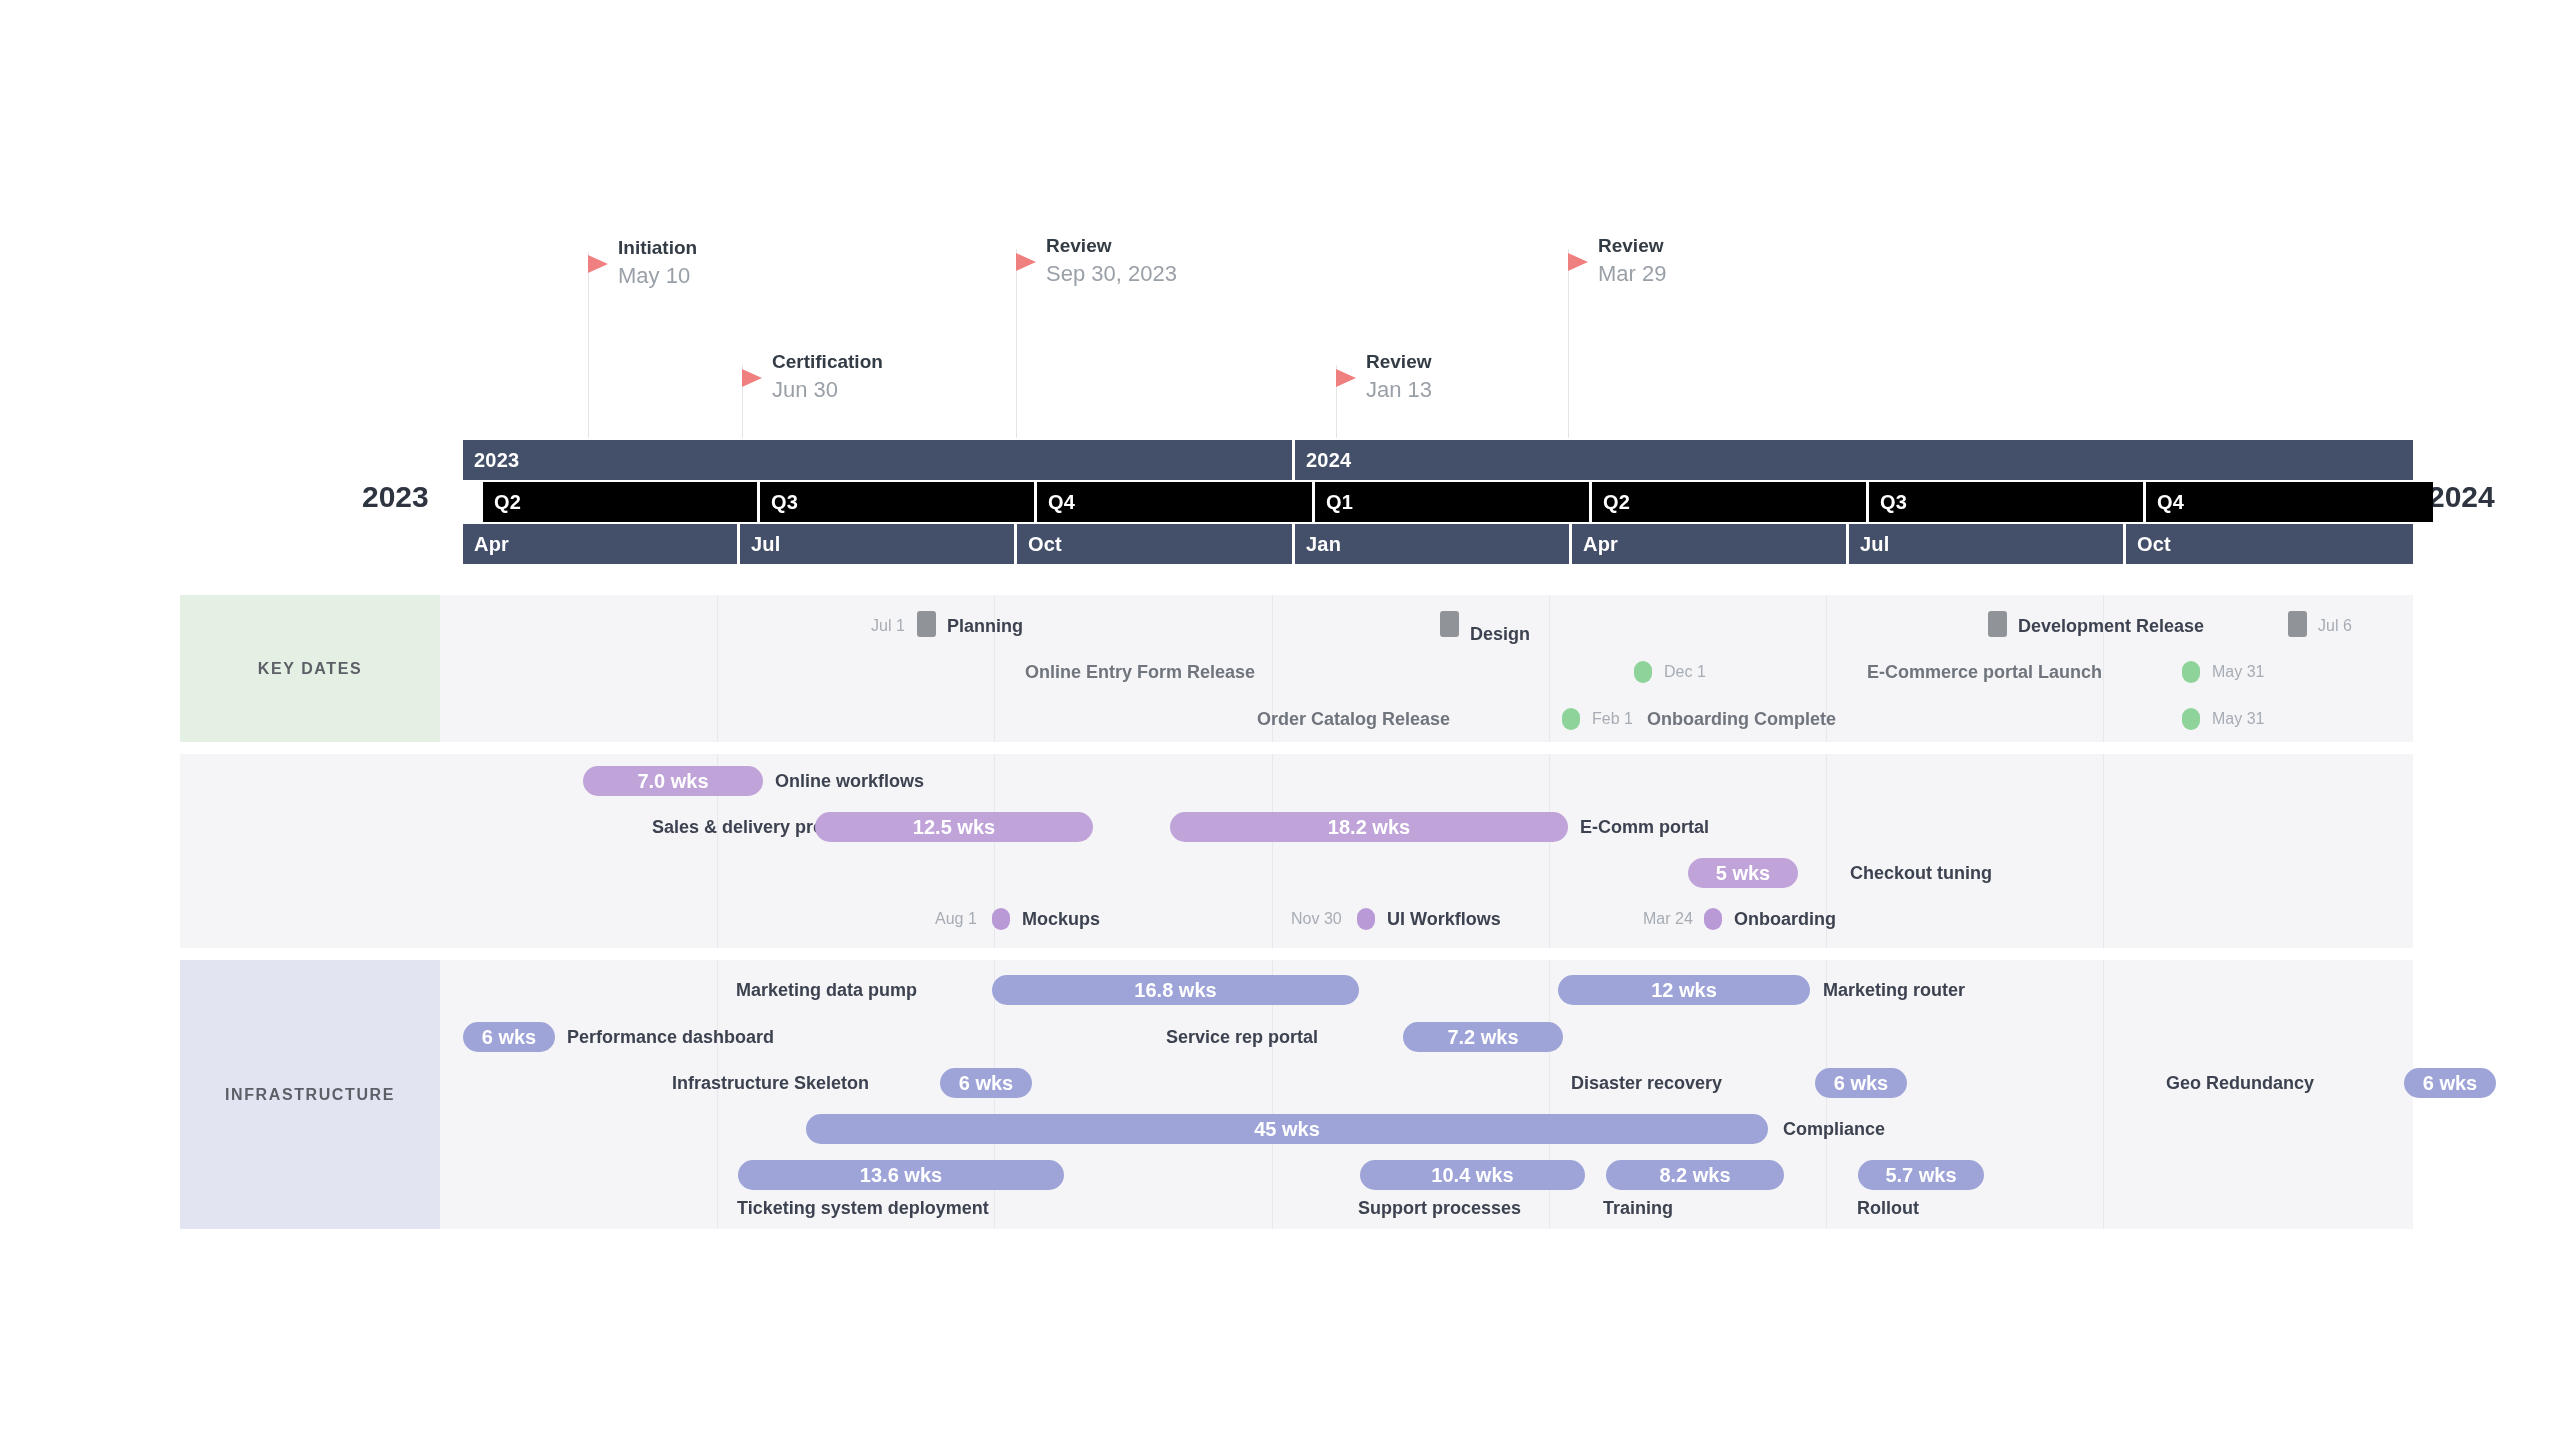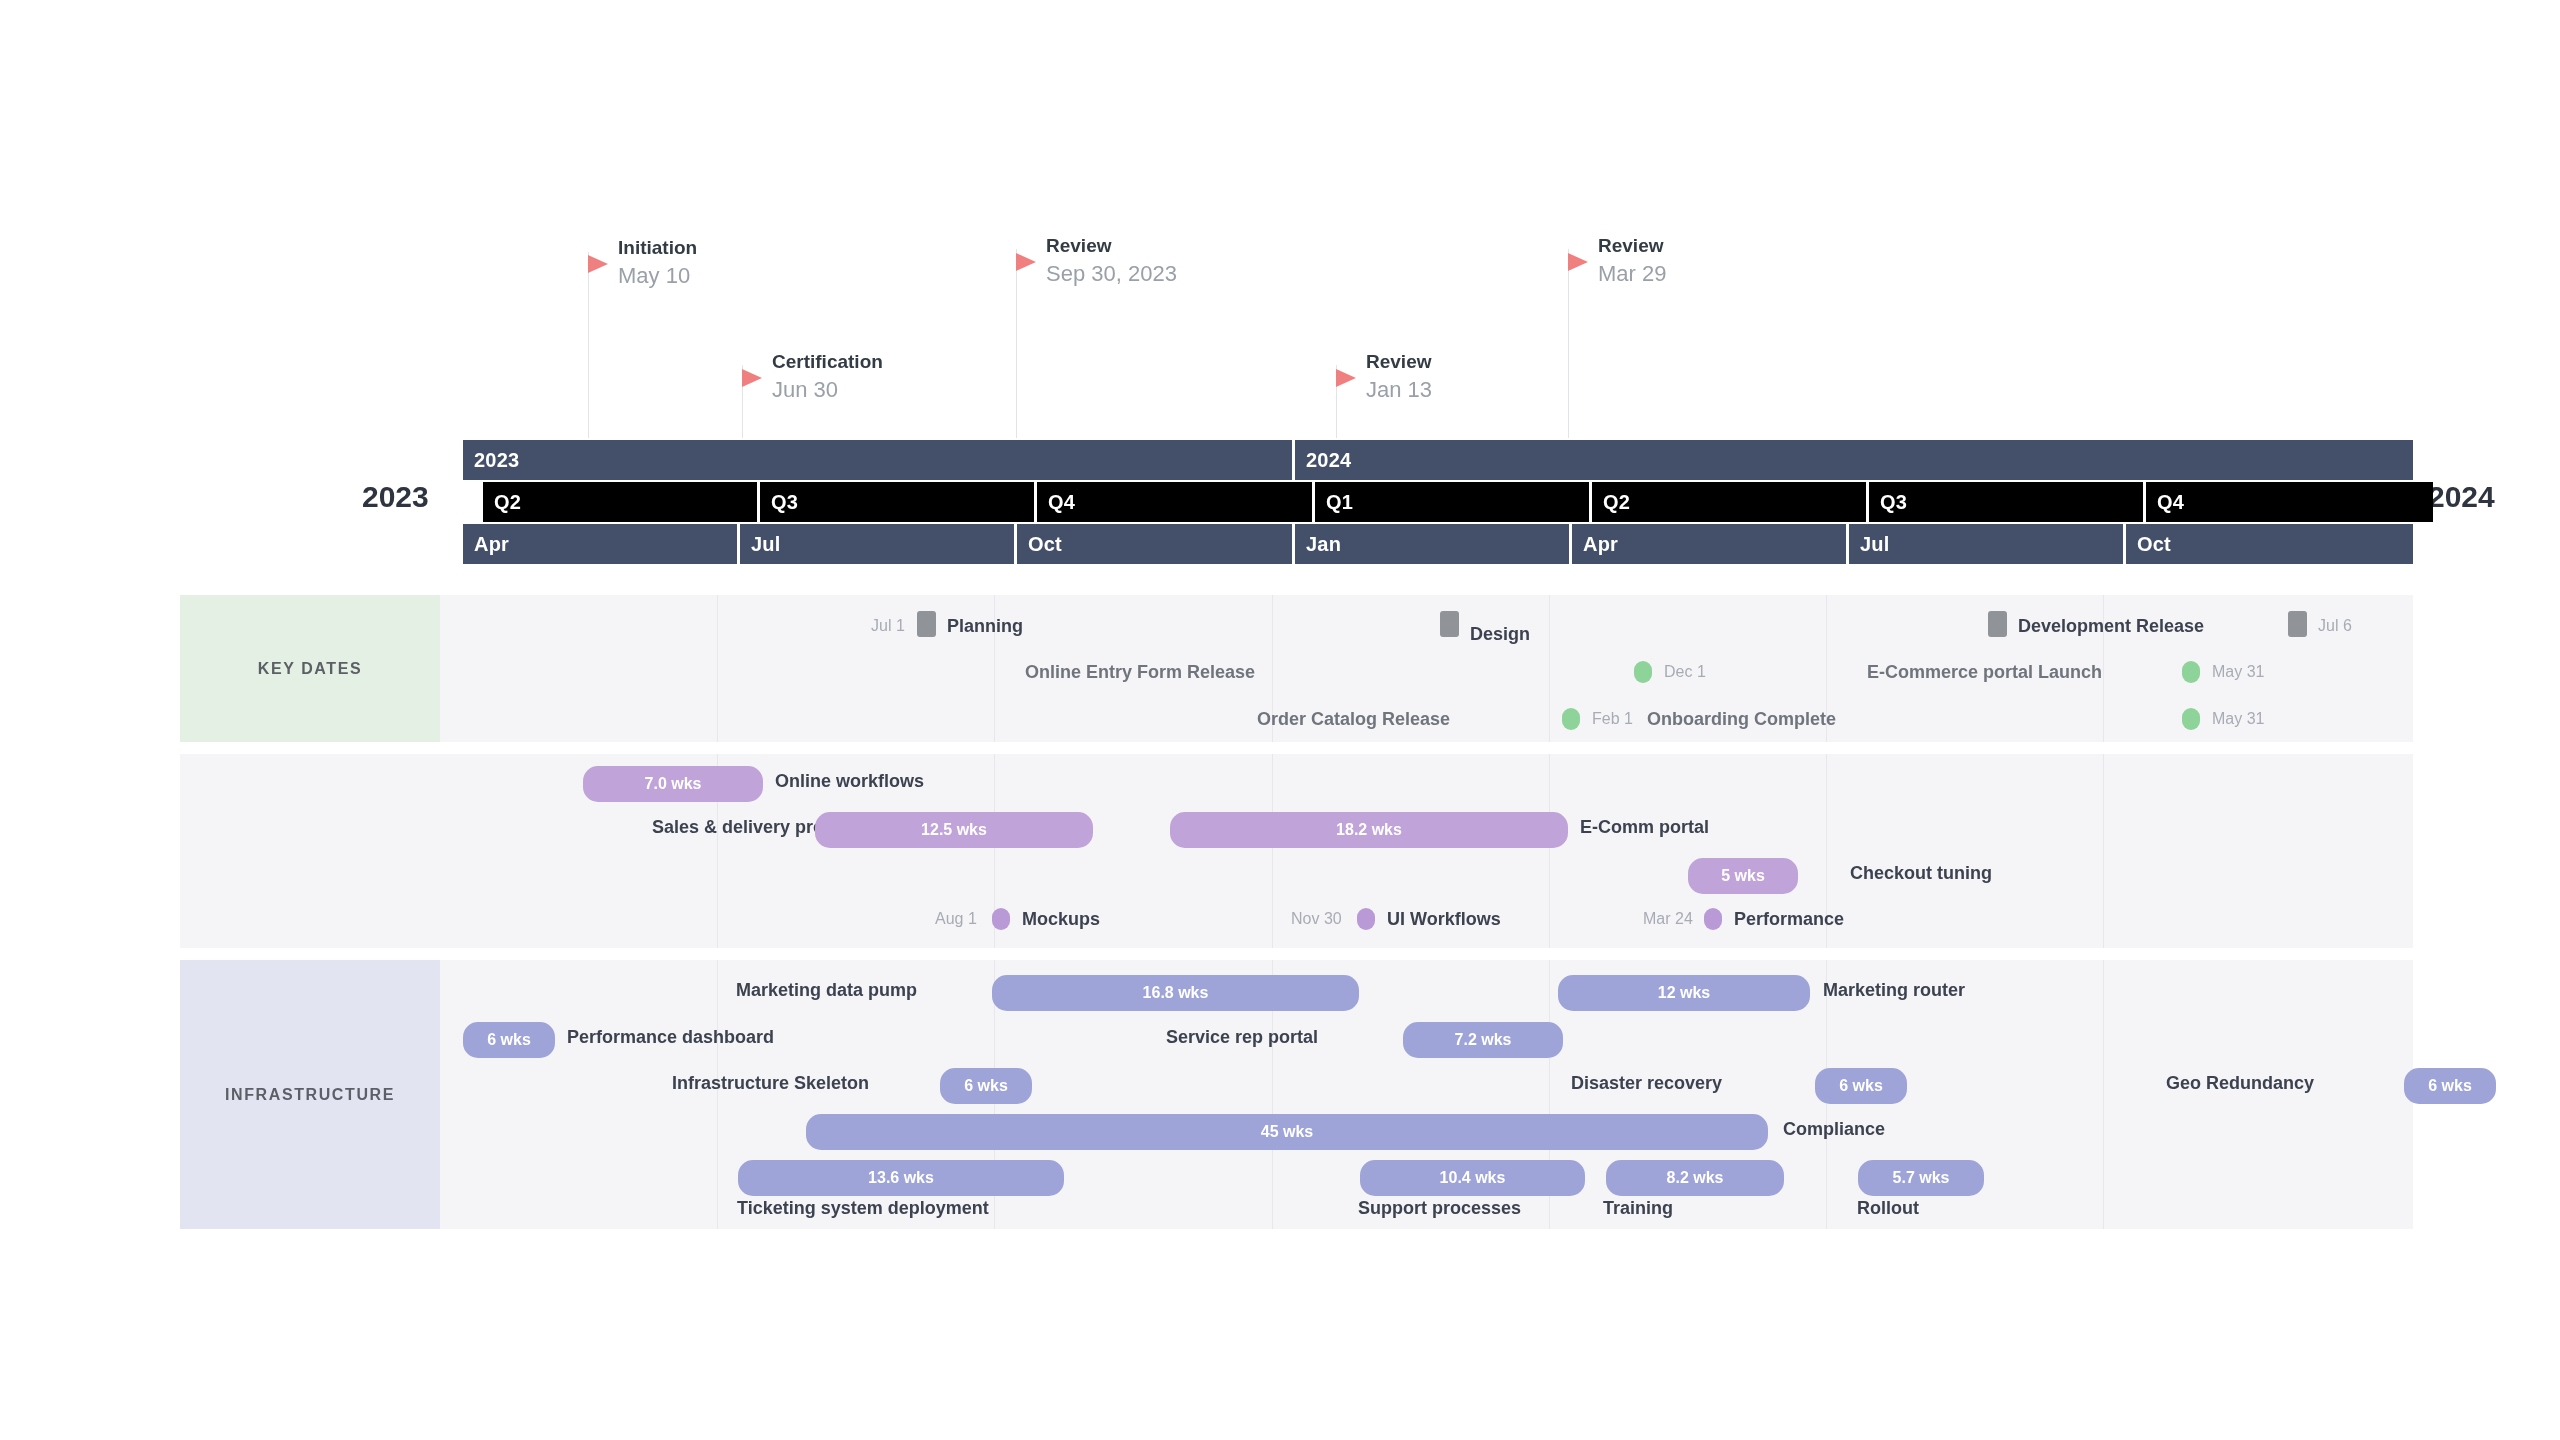--- a/index.html
+++ b/index.html
@@ -30,23 +30,23 @@
     border-bottom:1px solid #ffffff;background:#f5f5f7;}
   .lane .lbl{position:absolute;left:0;top:0;bottom:0;width:260px;
     display:flex;align-items:center;justify-content:center;
     font-size:16px;font-weight:bold;letter-spacing:1.6px;color:#5c5f66;}
   .lane .body{position:absolute;left:260px;right:0;top:0;bottom:0;}
 
   
   .vline{position:absolute;top:0;bottom:0;width:1px;background:#e8e8ec;}
 
   
-  .bar{position:absolute;height:36px;border-radius:15px;
+  .bar{position:absolute;height:30px;border-radius:15px;
     display:flex;align-items:center;justify-content:center;
-    font-size:16px;font-weight:bold;color:#ffffff;white-space:nowrap;}
+    font-size:20px;font-weight:bold;color:#ffffff;white-space:nowrap;}
   .bar.eng{background:#bfa3d9;}
   .bar.inf{background:#9ea4d8;}
 
   .tlabel{position:absolute;font-size:18px;font-weight:bold;color:#3c4250;white-space:nowrap;height:30px;display:flex;align-items:center;}
 
   
   .dot{position:absolute;width:18px;height:22px;border-radius:9px;}
   .dot.green{background:#8ed39a;}
   .dot.purple{background:#b99ad6;}
   .sq{position:absolute;width:19px;height:26px;border-radius:3px;background:#909498;}
@@ -218,21 +218,21 @@
       <div class="mdate" style="left:495px;top:152px;">Aug 1</div>
       <div class="dot purple" style="left:552px;top:154px;"></div>
       <div class="mname" style="left:582px;top:152px;">Mockups</div>
 
       <div class="mdate" style="left:851px;top:152px;">Nov 30</div>
       <div class="dot purple" style="left:917px;top:154px;"></div>
       <div class="mname" style="left:947px;top:152px;">UI Workflows</div>
 
       <div class="mdate" style="left:1203px;top:152px;">Mar 24</div>
       <div class="dot purple" style="left:1264px;top:154px;"></div>
-      <div class="mname" style="left:1294px;top:152px;">Performance</div>
+      <div class="mname" style="left:1294px;top:152px;">Onboarding</div>
     </div>
   </div>
 
   <div class="lane" style="top:960px;height:270px;">
     <div class="lbl" style="background:#e3e4f2;">INFRASTRUCTURE</div>
     <div class="body">
       <div class="vline" style="left:277px;"></div>
       <div class="vline" style="left:554px;"></div>
       <div class="vline" style="left:832px;"></div>
       <div class="vline" style="left:1109px;"></div>

